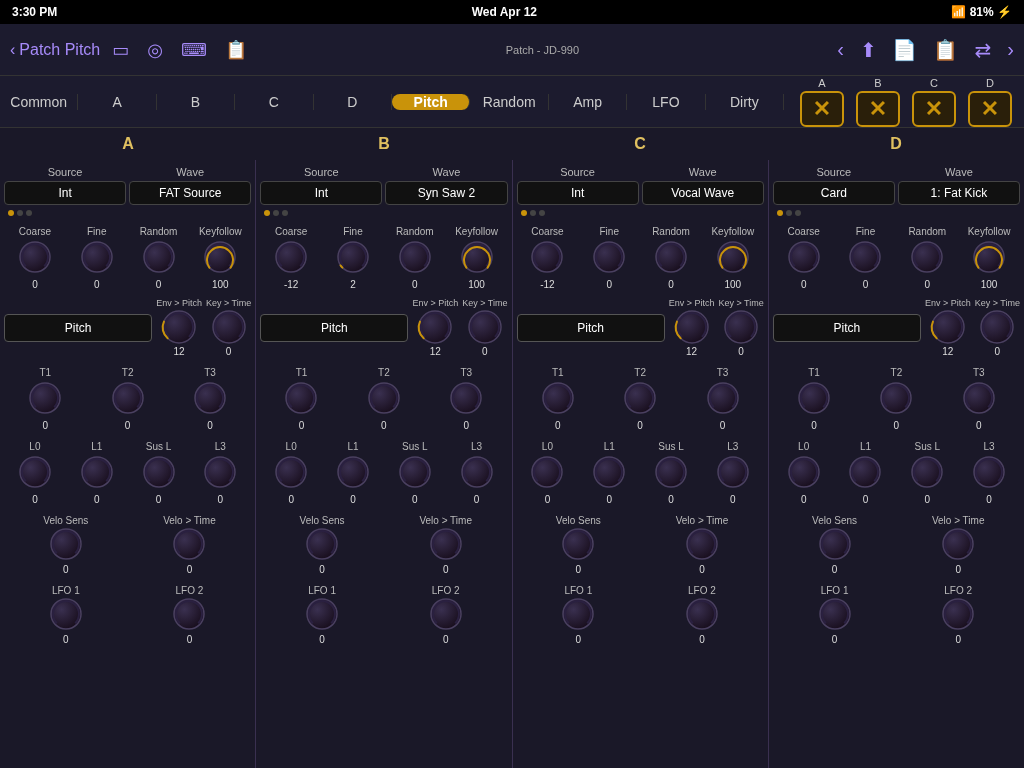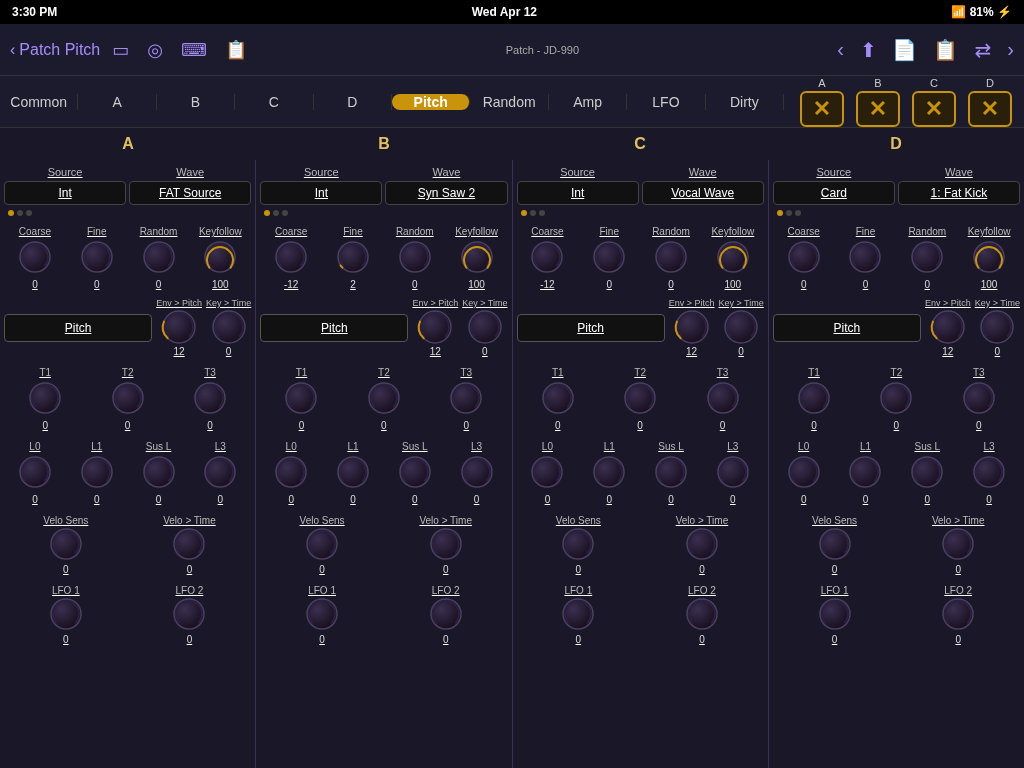--- a/index.html
+++ b/index.html
@@ -148,21 +148,20 @@
       font-weight: 600;
       color: #e0c060;
     }
 
     
     #main-area {
       display: flex;
       height: calc(768px - 24px - 52px - 52px - 32px);
       background: #1a1828;
       overflow: hidden;
-      text-decoration: underline;
     }
 
     
     .col-panel {
       flex: 1;
       border-right: 1px solid #3a3050;
       display: flex;
       flex-direction: column;
       padding: 0 4px 4px 4px;
       gap: 4px;

